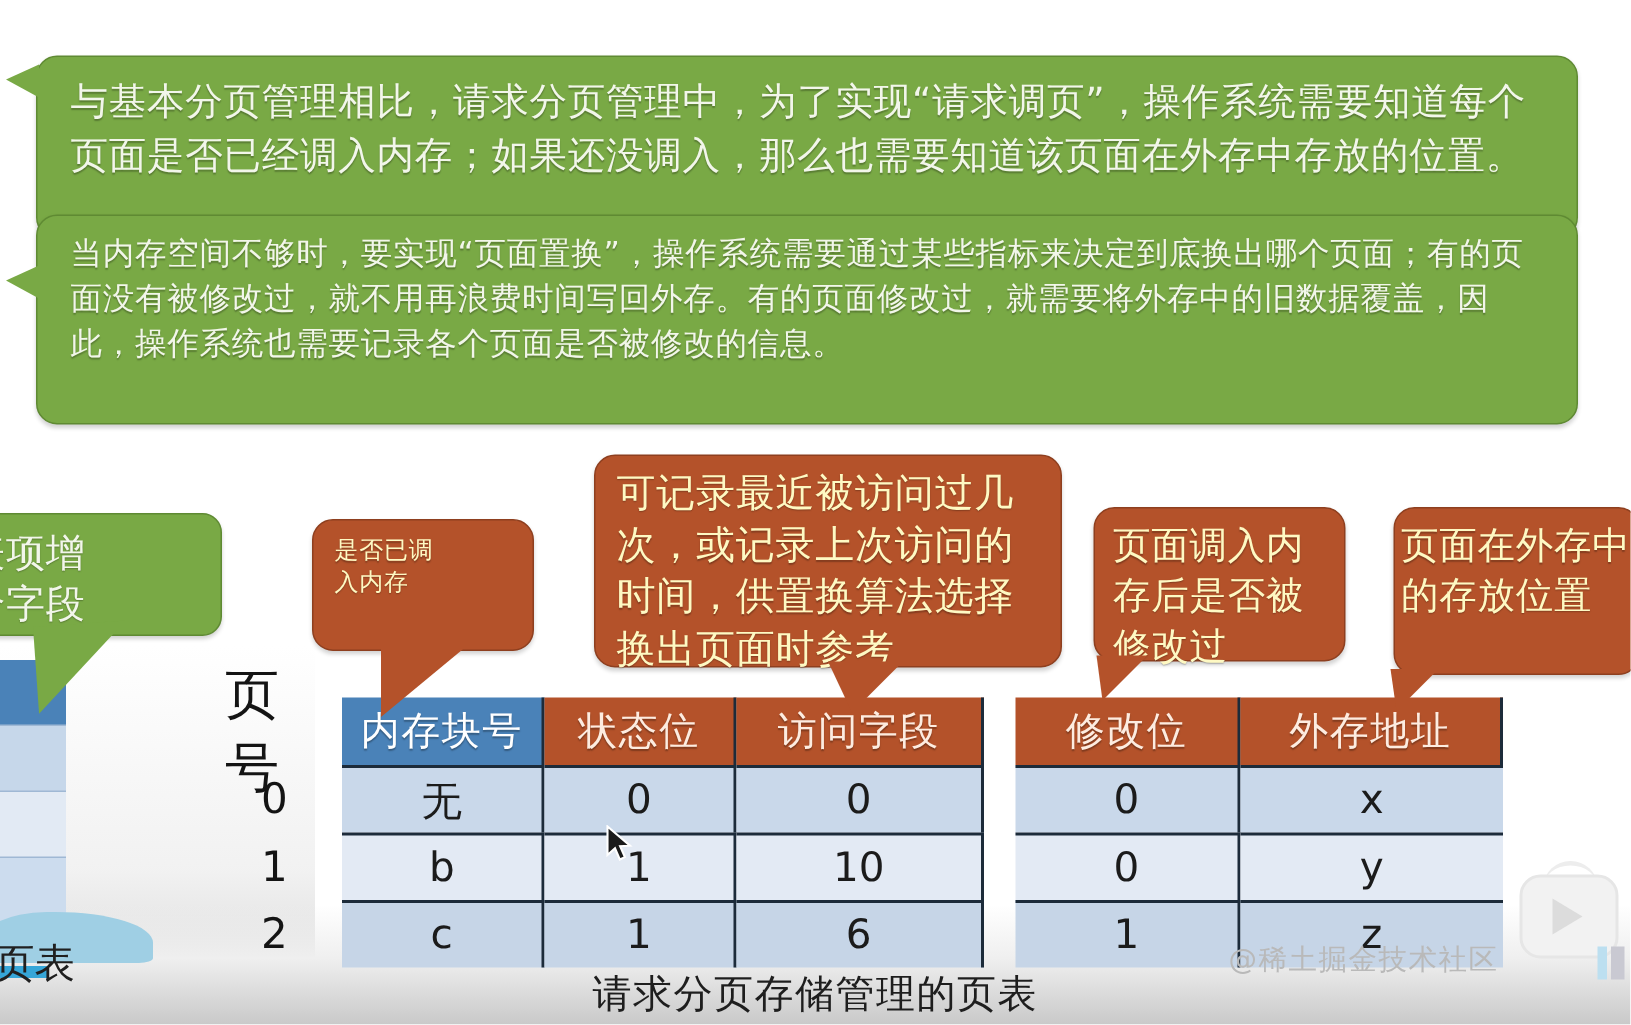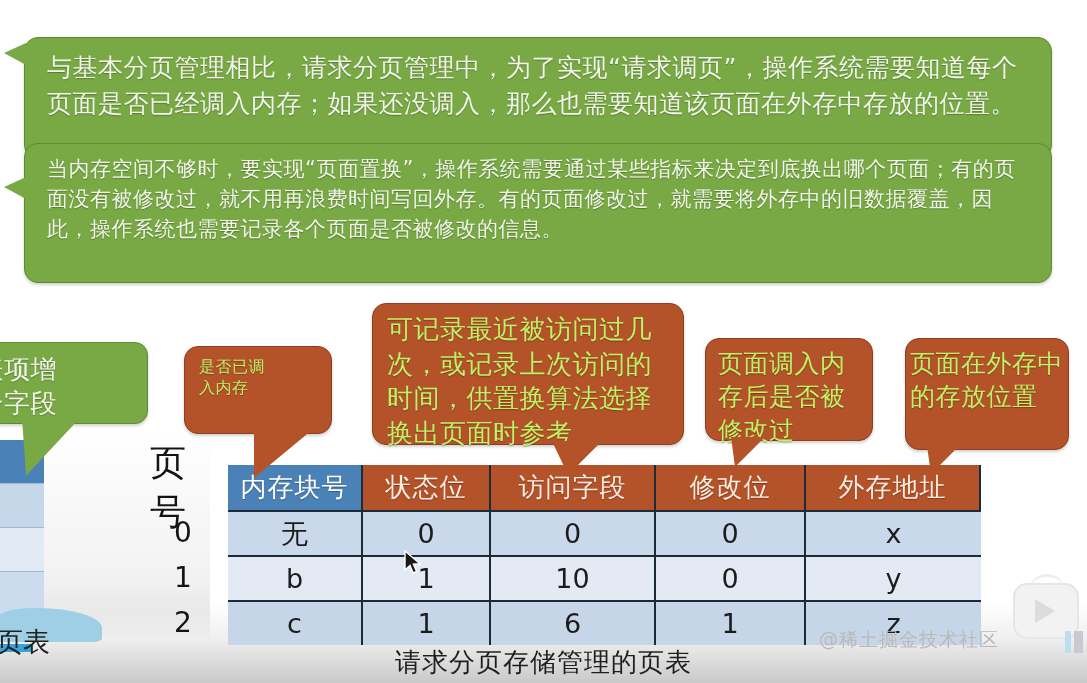--- a/index.html
+++ b/index.html
@@ -35,22 +35,23 @@
     text-shadow:0 1px 1px rgba(0,0,0,.28);
   }
   .green .bubble{
     background:#79a945;
     border:1px solid #5f8a33;
     box-shadow:0 2px 3px rgba(0,0,0,.18);
   }
   .orange .bubble{
     background:#b4522a;
     border:1px solid #8e3f1f;
-    color:#bef264;
+    color:#fef9c3;
     box-shadow:0 2px 3px rgba(0,0,0,.18);
+    margin-left:24px;
   }
   .green-tail-left{
     position:absolute;left:-20px;top:34px;width:0;height:0;
     border-top:10px solid transparent;
     border-bottom:12px solid transparent;
     border-right:22px solid #79a945;
   }
 
   #g1{left:24px;top:9px;width:1028px;height:122px;}
   #g1 .bubble{width:100%;height:100%;padding:12px 22px 10px 22px;font-size:25px;margin-top:28px;}
@@ -138,21 +139,21 @@
   .hdr .tcell{
     height:45px;background:#b4522a;color:#fdece0;
     font-size:26px;letter-spacing:1px;
     text-shadow:0 1px 1px rgba(0,0,0,.3);
     border-right:2px solid #1c2b3a;
   }
   .hdr .tcell.blue{background:#4a82b8;color:#ffffff;}
   .rowA .tcell{height:45px;background:#c9d8ea;border-top:2px solid #1c2b3a;}
   .rowB .tcell{height:45px;background:#e3eaf4;border-top:2px solid #1c2b3a;}
   .rowC .tcell{height:45px;background:#c6d5e7;border-top:2px solid #1c2b3a;}
-  .c0{width:135px;}.c1{width:128px;}.c2{width:165px;}.c3{width:150px;}.c4{width:175px;}
+  .c0{width:135px;}.c1{width:128px;}.c2{width:165px;}.c3{width:150px;margin-left:21px;}.c4{width:175px;}
 
   
   .gutter{position:absolute;left:150px;top:465px;width:66px;z-index:5;}
   .gutter .gh{height:45px;display:flex;align-items:center;justify-content:center;font-size:36px;color:#141414;font-family:Liberation Mono, monospace;}
   .gutter .gr{height:45px;display:flex;align-items:center;justify-content:center;font-size:28px;color:#141414;}
 
   
   .caption{
     position:absolute;left:0;right:0;top:645px;text-align:center;
     font-size:26px;color:#1e1e1e;z-index:7;letter-spacing:1px;

